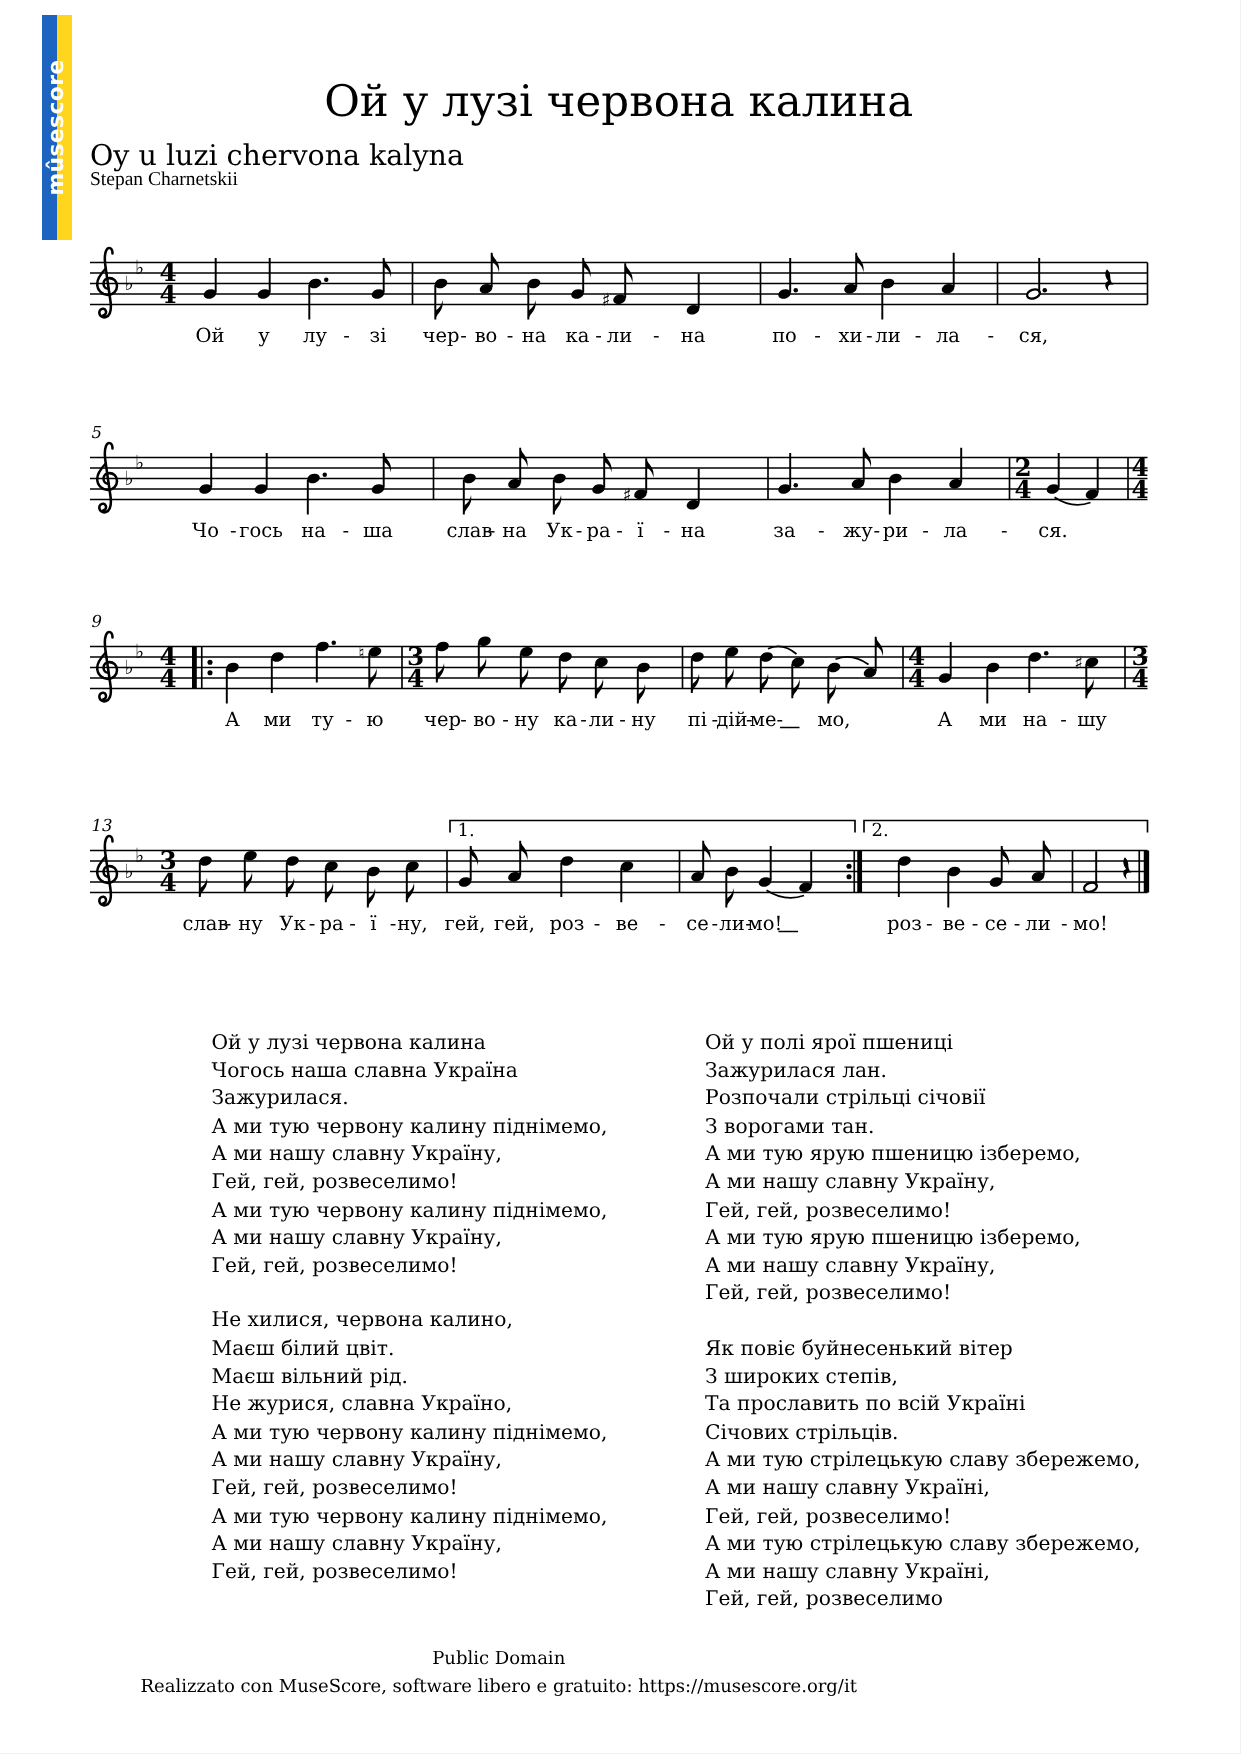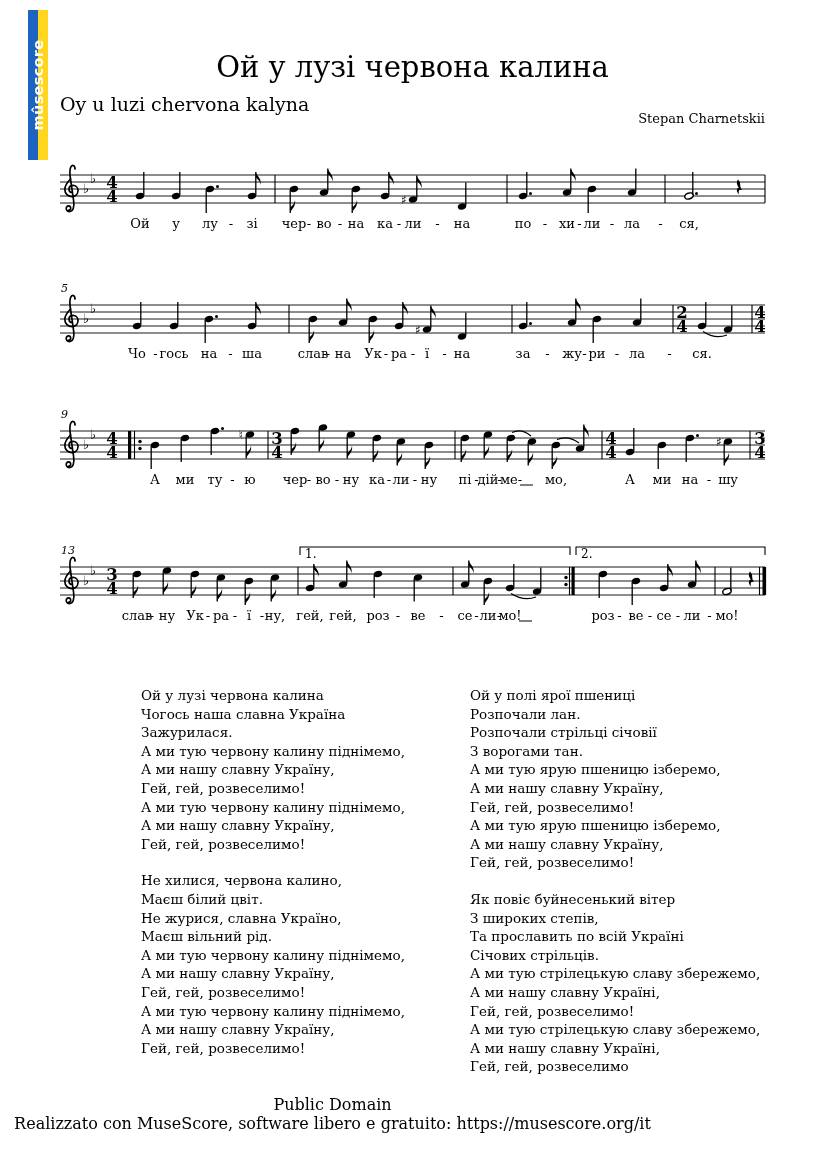--- a/index.html
+++ b/index.html
@@ -6,34 +6,34 @@
   .page{position:relative;width:827px;height:1169px;background:#ffffff;margin:0 auto;overflow:hidden;
         font-family:"DejaVu Serif",serif;color:#000;}
   .logo{position:absolute;left:28px;top:10px;width:20px;height:150px;}
   .logo-blue{position:absolute;left:0;top:0;width:10px;height:100%;background:#1d63c0;}
   .logo-yellow{position:absolute;right:0;top:0;width:10px;height:100%;background:#ffd51e;}
   .logo-text{position:absolute;left:50%;top:50%;transform:translate(-50%,-50%) rotate(-90deg);
              font-family:"DejaVu Sans",sans-serif;font-weight:bold;font-size:14.5px;color:#fff;
              letter-spacing:.3px;white-space:nowrap;}
   .title{position:absolute;left:60px;width:705px;top:50px;text-align:center;font-size:29px;}
   .subtitle{position:absolute;left:60px;width:705px;top:93px;text-align:left;font-size:19px;}
-  .composer{position:absolute;left:60px;width:705px;top:111px;text-align:right;font-size:13px;}
+  .composer{position:absolute;left:60px;width:705px;top:111px;text-align:left;font-size:13px;font-family:Liberation Serif, serif;}
   svg.sys{position:absolute;left:60px;width:710px;height:100px;overflow:visible;}
   #sys0{top:145px}#sys1{top:275px}#sys2{top:401px}#sys3{top:537px}
   .tsig{font-family:"DejaVu Serif",serif;font-weight:bold;font-size:16.5px;text-anchor:middle;}
   .lyr{font-family:"DejaVu Serif",serif;font-size:13px;}
   .acc{font-family:"DejaVu Sans",sans-serif;font-size:13px;text-anchor:middle;}
   .acc2{font-family:"DejaVu Sans",sans-serif;font-size:12px;text-anchor:middle;}
   .mnum{font-family:"DejaVu Serif",serif;font-style:italic;font-size:11px;}
   .vlab{font-family:"DejaVu Serif",serif;font-size:12px;}
   .verses{position:absolute;top:686px;font-size:13.5px;line-height:18.6px;}
   .verses-left{left:141px;}
   .verses-right{left:470px;}
   .verse-block{margin-bottom:18px;}
-  .footer{position:absolute;left:0;width:665px;top:1096px;text-align:center;font-size:16px;line-height:18.5px;}
+  .footer{position:absolute;left:0;width:665px;top:1096px;text-align:center;font-size:12px;line-height:18.5px;}
 </style>
 </head>
 <body>
 
 <div class="page">
 
   <div class="logo">
     <div class="logo-blue"></div>
     <div class="logo-yellow"></div>
     <span class="logo-text">mûsescore</span>
@@ -456,34 +456,34 @@
         <div>А ми тую червону калину піднімемо,</div>
         <div>А ми нашу славну Україну,</div>
         <div>Гей, гей, розвеселимо!</div>
         <div>А ми тую червону калину піднімемо,</div>
         <div>А ми нашу славну Україну,</div>
         <div>Гей, гей, розвеселимо!</div>
       </div>
     <div class="verse-block">
         <div>Не хилися, червона калино,</div>
         <div>Маєш білий цвіт.</div>
+        <div>Маєш вільний рід.</div>
         <div>Не журися, славна Україно,</div>
-        <div>Маєш вільний рід.</div>
         <div>А ми тую червону калину піднімемо,</div>
         <div>А ми нашу славну Україну,</div>
         <div>Гей, гей, розвеселимо!</div>
         <div>А ми тую червону калину піднімемо,</div>
         <div>А ми нашу славну Україну,</div>
         <div>Гей, гей, розвеселимо!</div>
       </div>
   </div>
   <div class="verses verses-right">
     <div class="verse-block">
         <div>Ой у полі ярої пшениці</div>
-        <div>Розпочали лан.</div>
+        <div>Зажурилася лан.</div>
         <div>Розпочали стрільці січовії</div>
         <div>З ворогами тан.</div>
         <div>А ми тую ярую пшеницю ізберемо,</div>
         <div>А ми нашу славну Україну,</div>
         <div>Гей, гей, розвеселимо!</div>
         <div>А ми тую ярую пшеницю ізберемо,</div>
         <div>А ми нашу славну Україну,</div>
         <div>Гей, гей, розвеселимо!</div>
       </div>
     <div class="verse-block">

